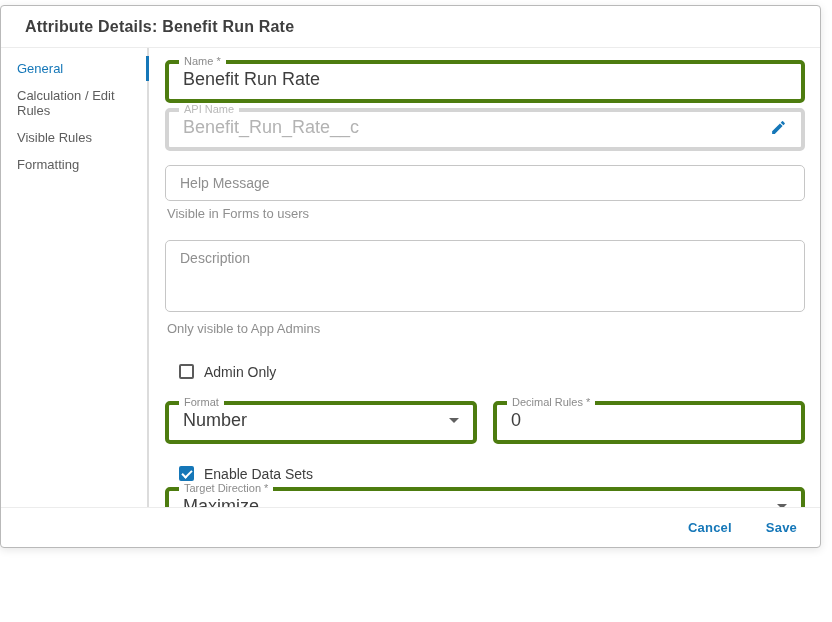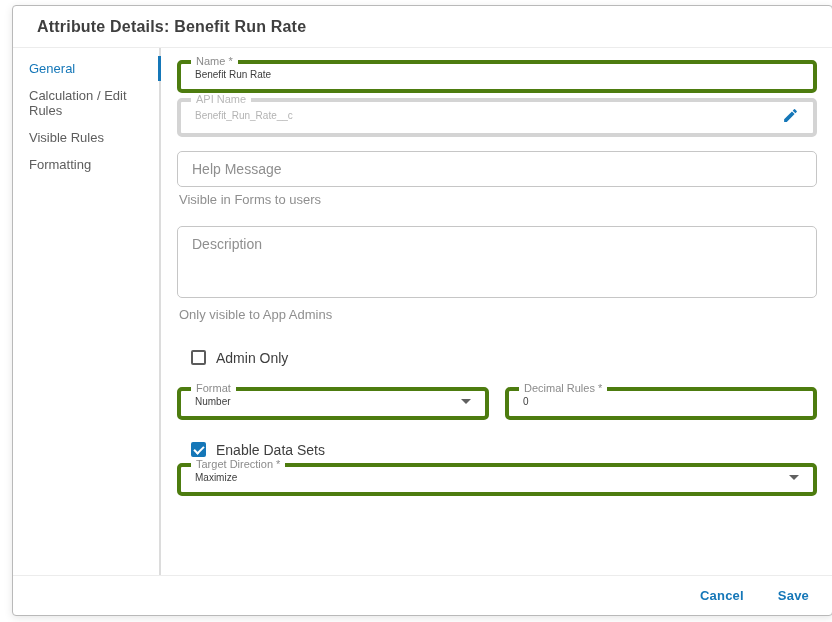--- a/index.html
+++ b/index.html
@@ -3,41 +3,41 @@
 <meta charset="utf-8">
 <style>
   :root { --accent:#1577b8; }
   * { box-sizing:border-box; }
   html,body { margin:0; padding:0; }
   body {
     width:832px; height:622px; position:relative; background:#ffffff;
     font-family:"Liberation Sans", sans-serif; -webkit-font-smoothing:antialiased;
   }
   .dialog {
-    position:absolute; left:12px; top:5px; width:821px; height:611px;
+    position:absolute; left:0; top:5px; width:821px; height:543px;
     background:#fff; border:1px solid #b9b9b9; border-radius:4px;
     box-shadow:0 2px 8px rgba(0,0,0,0.10);
     display:flex; flex-direction:column; overflow:hidden;
   }
   
   .header { flex:0 0 42px; display:flex; align-items:center; padding:0 24px; border-bottom:1px solid #ececec; }
   .title { margin:0; font-size:16px; font-weight:700; color:#3f3f3f; letter-spacing:.2px; }
   
   .body { flex:1 1 auto; display:flex; min-height:0; }
   .sidebar { flex:0 0 148px; border-right:2px solid #dcdcdc; padding-top:7px; }
   .nav-item { position:relative; padding:6px 16px; font-size:13px; color:#5d5d5d; cursor:pointer; line-height:15px; }
   .nav-item.active { color:var(--accent); }
   .nav-item.active::after { content:""; position:absolute; right:-2px; top:1px; bottom:1px; width:3px; background:var(--accent); }
   .form { flex:1 1 auto; padding:7px 15px 0 16px; overflow:hidden; }
   
   fieldset.field { border:4px solid #4d7c0f; border-radius:5px; margin:0; padding:0; min-inline-size:0; }
   fieldset.field legend { margin-left:10px; padding:0 5px; font-size:11px; color:#8b8b8b; line-height:13px; }
   fieldset.field .control-row { display:flex; align-items:center; padding:1px 14px 9px; }
   fieldset.field input { border:none; outline:none; width:100%; padding:0; background:transparent;
-    font-family:"Liberation Sans",sans-serif; font-size:10px; color:#3e3e3e; }
+    font-family:"Liberation Sans",sans-serif; font-size:18px; color:#3e3e3e; }
   fieldset.field.disabled { border-color:#d4d4d4; }
   fieldset.field.disabled legend { color:#b9b9b9; }
   fieldset.field.disabled input { color:#b3b3b3; }
   
   .plain-field { border:1px solid #c6c6c6; border-radius:5px; height:36px; display:flex; align-items:center; padding:0 14px; }
   .plain-field input { border:none; outline:none; width:100%; padding:0; background:transparent;
     font-family:"Liberation Sans",sans-serif; font-size:14px; color:#3e3e3e; }
   textarea.plain-area { width:100%; height:72px; border:1px solid #c6c6c6; border-radius:5px; padding:9px 14px;
     resize:none; outline:none; font-family:"Liberation Sans",sans-serif; font-size:14px; color:#3e3e3e; }
   input::placeholder, textarea::placeholder { color:#8f8f8f; opacity:1; }

